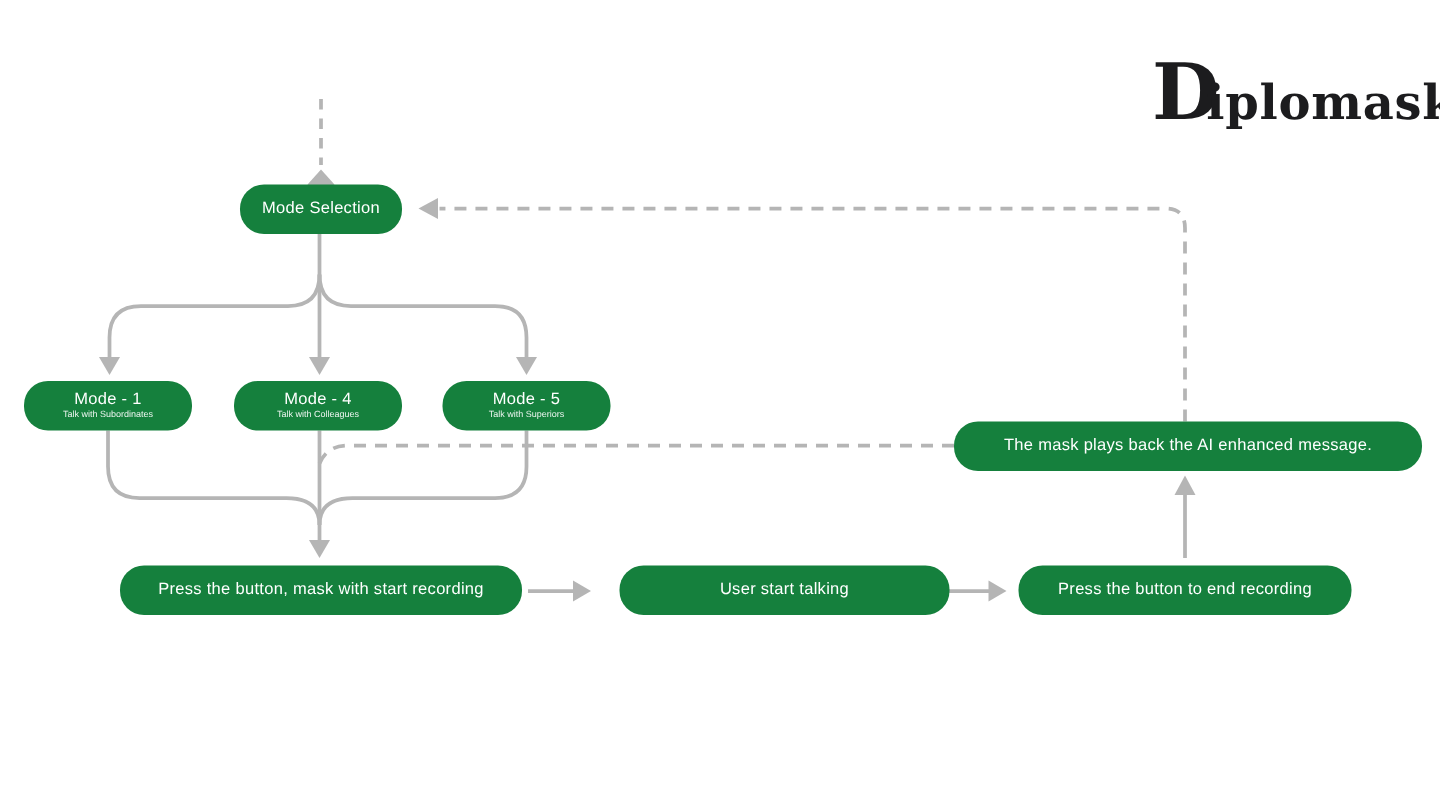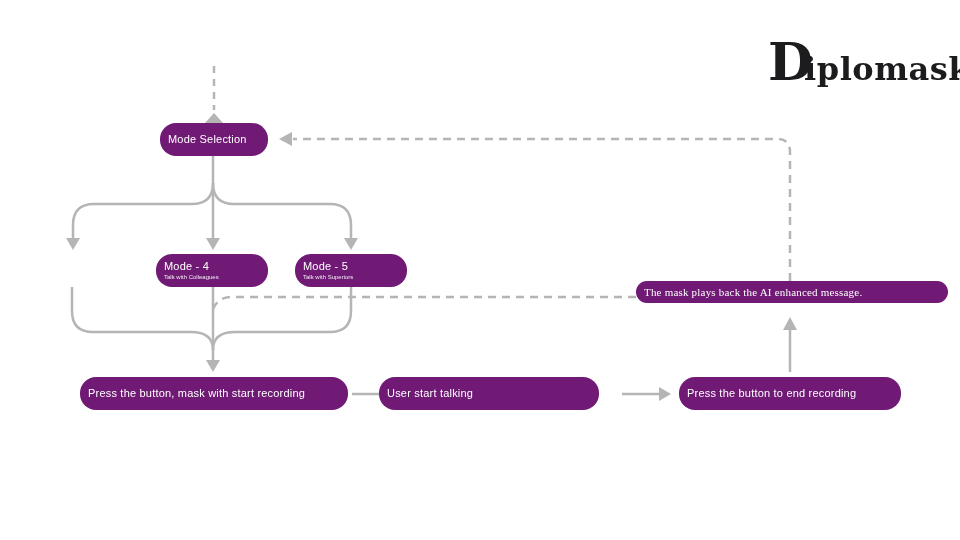--- a/index.html
+++ b/index.html
@@ -2,35 +2,35 @@
 <html><head>
 <meta charset="utf-8">
 <style>
   html,body{margin:0;padding:0;background:#ffffff;}
   #stage{
     position:relative;width:960px;height:540px;background:#ffffff;overflow:hidden;
     font-family:"Liberation Sans",sans-serif;
   }
   #connector-layer{position:absolute;left:0;top:0;width:960px;height:540px;}
   .node{
-    position:absolute;background:#701a75;color:#ffffff;border-radius:16px;
-    display:flex;flex-direction:column;align-items:flex-start;justify-content:center;
+    position:absolute;background:#15803d;color:#ffffff;border-radius:16px;
+    display:flex;flex-direction:column;align-items:center;justify-content:center;
     text-align:center;line-height:1.15;box-sizing:border-box;padding:0 8px;
   }
   .node .title{font-size:11px;font-weight:500;letter-spacing:.2px;white-space:nowrap;}
   .node .subtitle{font-size:6px;font-weight:400;opacity:.92;white-space:nowrap;margin-top:1px;}
   
   #n-mode-selection{left:160px;top:123px;width:108px;height:33px;}
   #n-mode-1{left:16px;top:254px;width:112px;height:33px;}
   #n-mode-2{left:156px;top:254px;width:112px;height:33px;}
   #n-mode-3{left:295px;top:254px;width:112px;height:33px;}
   #n-start-recording{left:80px;top:377px;width:268px;height:33px;}
-  #n-user-talking{left:379px;top:377px;width:220px;height:33px;}
+  #n-user-talking{left:413px;top:377px;width:220px;height:33px;}
   #n-end-recording{left:679px;top:377px;width:222px;height:33px;}
-  #n-playback{left:636px;top:281px;width:312px;height:22px;font-family:Liberation Serif, serif;}
+  #n-playback{left:636px;top:281px;width:312px;height:33px;}
   
   #logo{
     position:absolute;left:768px;top:36px;display:flex;align-items:baseline;
     color:#1c1c1e;font-family:"DejaVu Serif","Liberation Serif",serif;font-weight:700;
   }
   #logo .logo-initial{font-size:52px;line-height:1;}
   #logo .logo-rest{font-size:32px;line-height:1;margin-left:-9px;letter-spacing:.5px;}
 </style>
 </head>
 <body>
@@ -74,20 +74,24 @@
 
   <div id="logo">
     <span class="logo-initial">D</span>
     <span class="logo-rest">iplomask.</span>
   </div>
 
   <div class="node" id="n-mode-selection">
     <span class="title">Mode Selection</span>
   </div>
 
+  <div class="node" id="n-mode-1">
+    <span class="title">Mode - 1</span>
+    <span class="subtitle">Talk with Subordinates</span>
+  </div>
 
   <div class="node" id="n-mode-2">
     <span class="title">Mode - 4</span>
     <span class="subtitle">Talk with Colleagues</span>
   </div>
 
   <div class="node" id="n-mode-3">
     <span class="title">Mode - 5</span>
     <span class="subtitle">Talk with Superiors</span>
   </div>

